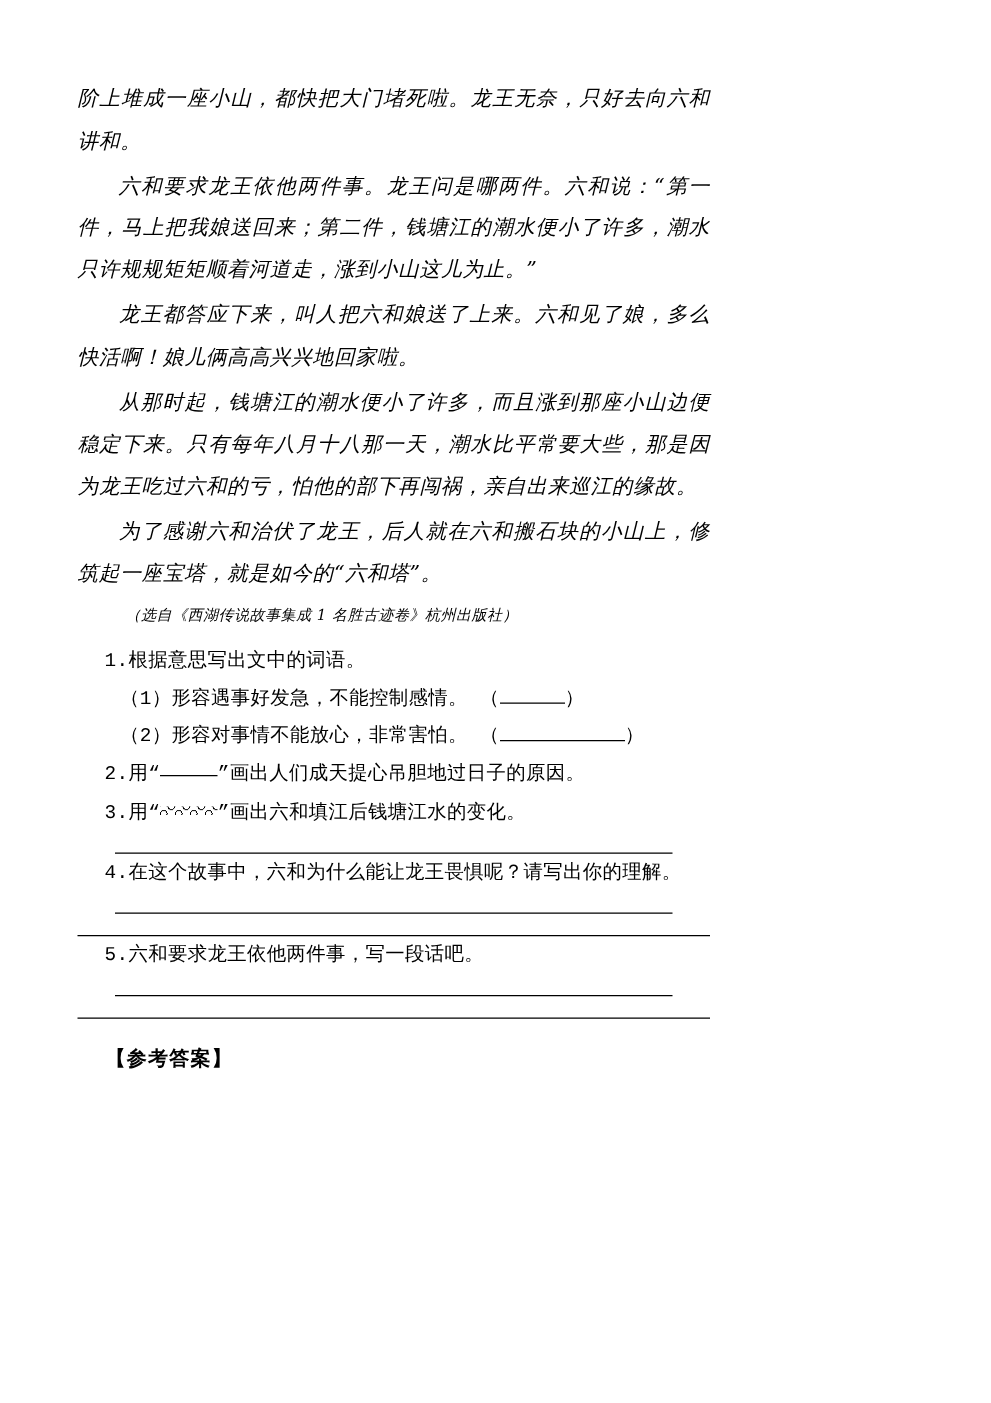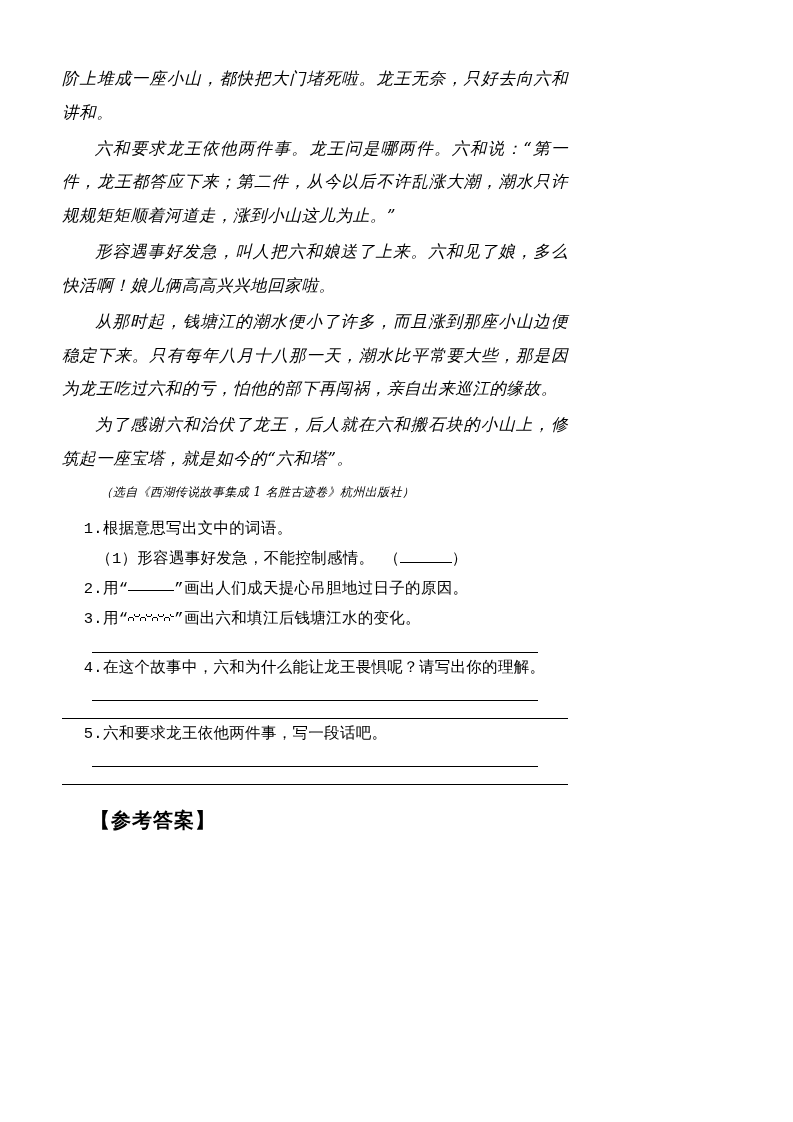--- a/index.html
+++ b/index.html
@@ -85,55 +85,58 @@
   
   .rule {
     border-bottom: 1px solid #000;
     height: 0;
     margin: 17px 0 0 0;
   }
   .rule.full { width: 100%; }
   .rule.inset { width: 88%; margin-left: 6%; }
   .answer-head {
     font-family: "DejaVu Sans", sans-serif;
-    font-size: 20px;
+    font-size: 16px;
     font-weight: bold;
     letter-spacing: 1px;
     text-indent: 1.4em;
     margin: 22px 0 0 0;
   }
   .spacer-8 { height: 8px; }
 </style>
 </head>
 <body>
 
 <div class="page">
 
   <p class="story">阶上堆成一座小山，都快把大门堵死啦。龙王无奈，只好去向六和讲和。</p>
 
-  <p class="story indent">六和要求龙王依他两件事。龙王问是哪两件。六和说：“第一件，龙王都答应下来；第二件，从今以后不许乱涨大潮，潮水只许规规矩矩顺着河道走，涨到小山这儿为止。”</p>
+  <p class="story indent">六和要求龙王依他两件事。龙王问是哪两件。六和说：“第一件，马上把我娘送回来；第二件，钱塘江的潮水便小了许多，潮水只许规规矩矩顺着河道走，涨到小山这儿为止。”</p>
 
-  <p class="story indent">形容遇事好发急，叫人把六和娘送了上来。六和见了娘，多么快活啊！娘儿俩高高兴兴地回家啦。</p>
+  <p class="story indent">龙王都答应下来，叫人把六和娘送了上来。六和见了娘，多么快活啊！娘儿俩高高兴兴地回家啦。</p>
 
   <p class="story indent">从那时起，钱塘江的潮水便小了许多，而且涨到那座小山边便稳定下来。只有每年八月十八那一天，潮水比平常要大些，那是因为龙王吃过六和的亏，怕他的部下再闯祸，亲自出来巡江的缘故。</p>
 
   <p class="story indent">为了感谢六和治伏了龙王，后人就在六和搬石块的小山上，修筑起一座宝塔，就是如今的“六和塔”。</p>
 
   <p class="source">（选自《西湖传说故事集成 1 名胜古迹卷》杭州出版社）</p>
 
   <div class="spacer-8"></div>
 
   <p class="q">
     <span>1.</span><span>根据意思写出文中的词语。</span>
   </p>
 
   <p class="q sub">
     <span>（1）</span><span>形容遇事好发急，不能控制感情。 （</span><span class="blank-inline gap-sm"></span><span>）</span>
   </p>
 
+  <p class="q sub">
+    <span>（2）</span><span>形容对事情不能放心，非常害怕。 （</span><span class="blank-inline gap-md"></span><span>）</span>
+  </p>
 
   <p class="q">
     <span>2.</span><span>用“</span><span class="ul-solid"></span><span>”画出人们成天提心吊胆地过日子的原因。</span>
   </p>
 
   <p class="q">
     <span>3.</span><span>用“</span><span class="ul-wavy"></span><span>”画出六和填江后钱塘江水的变化。</span>
   </p>
 
   <div class="rule inset"></div>

